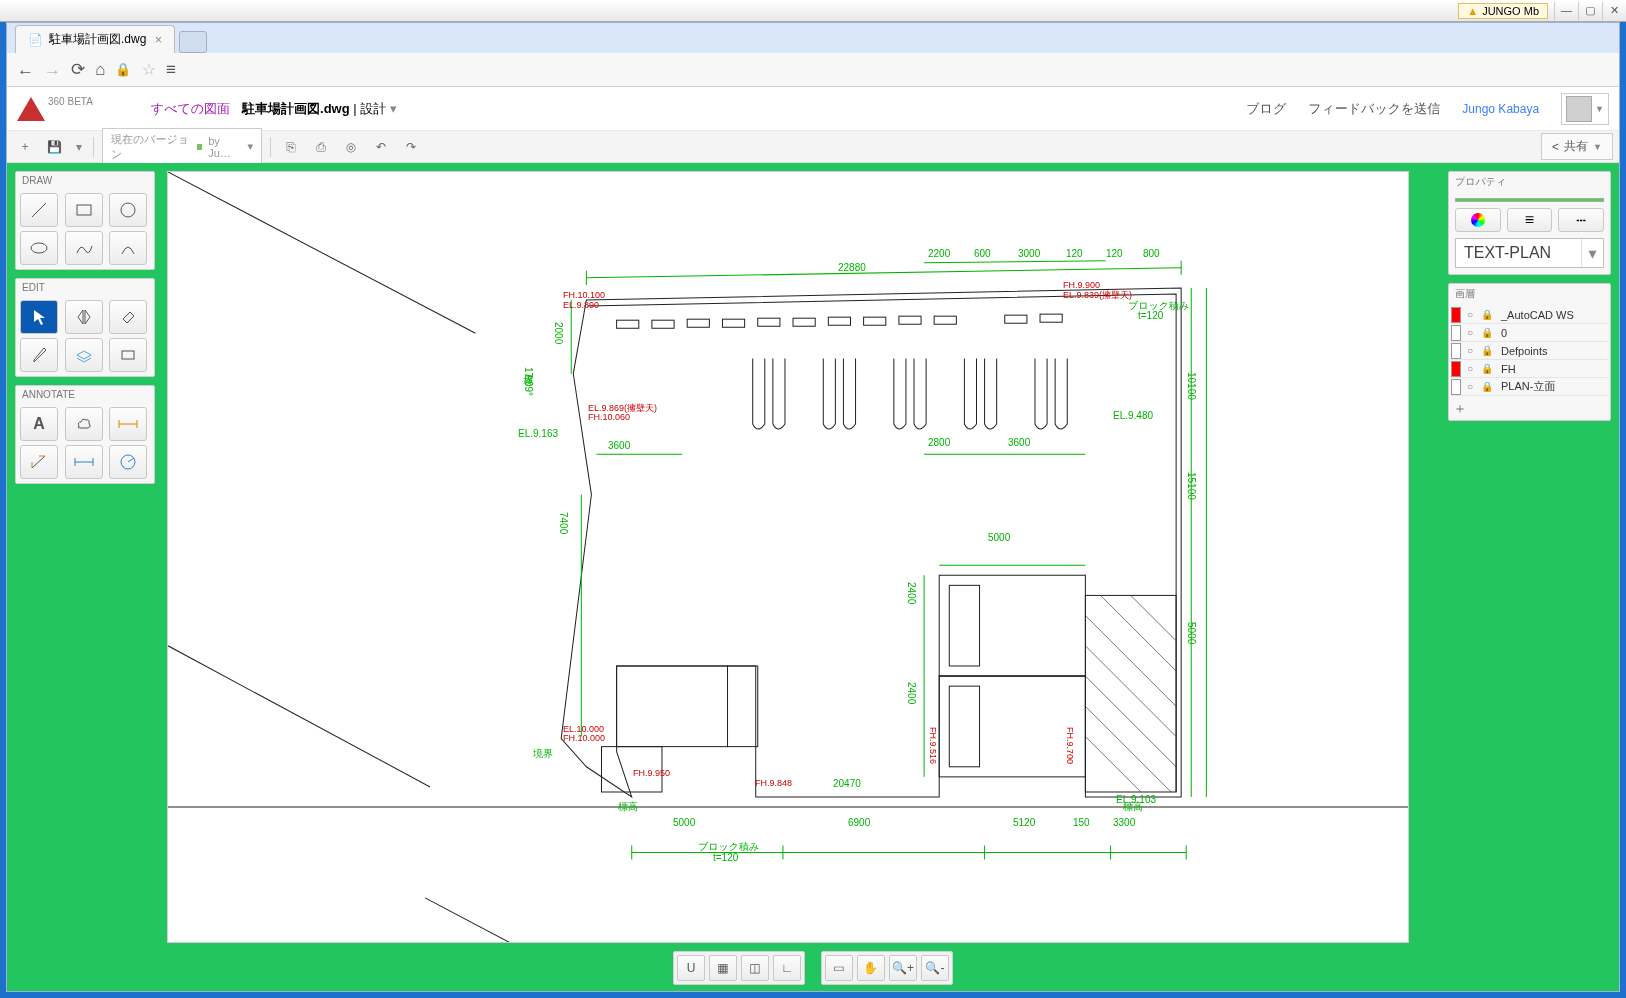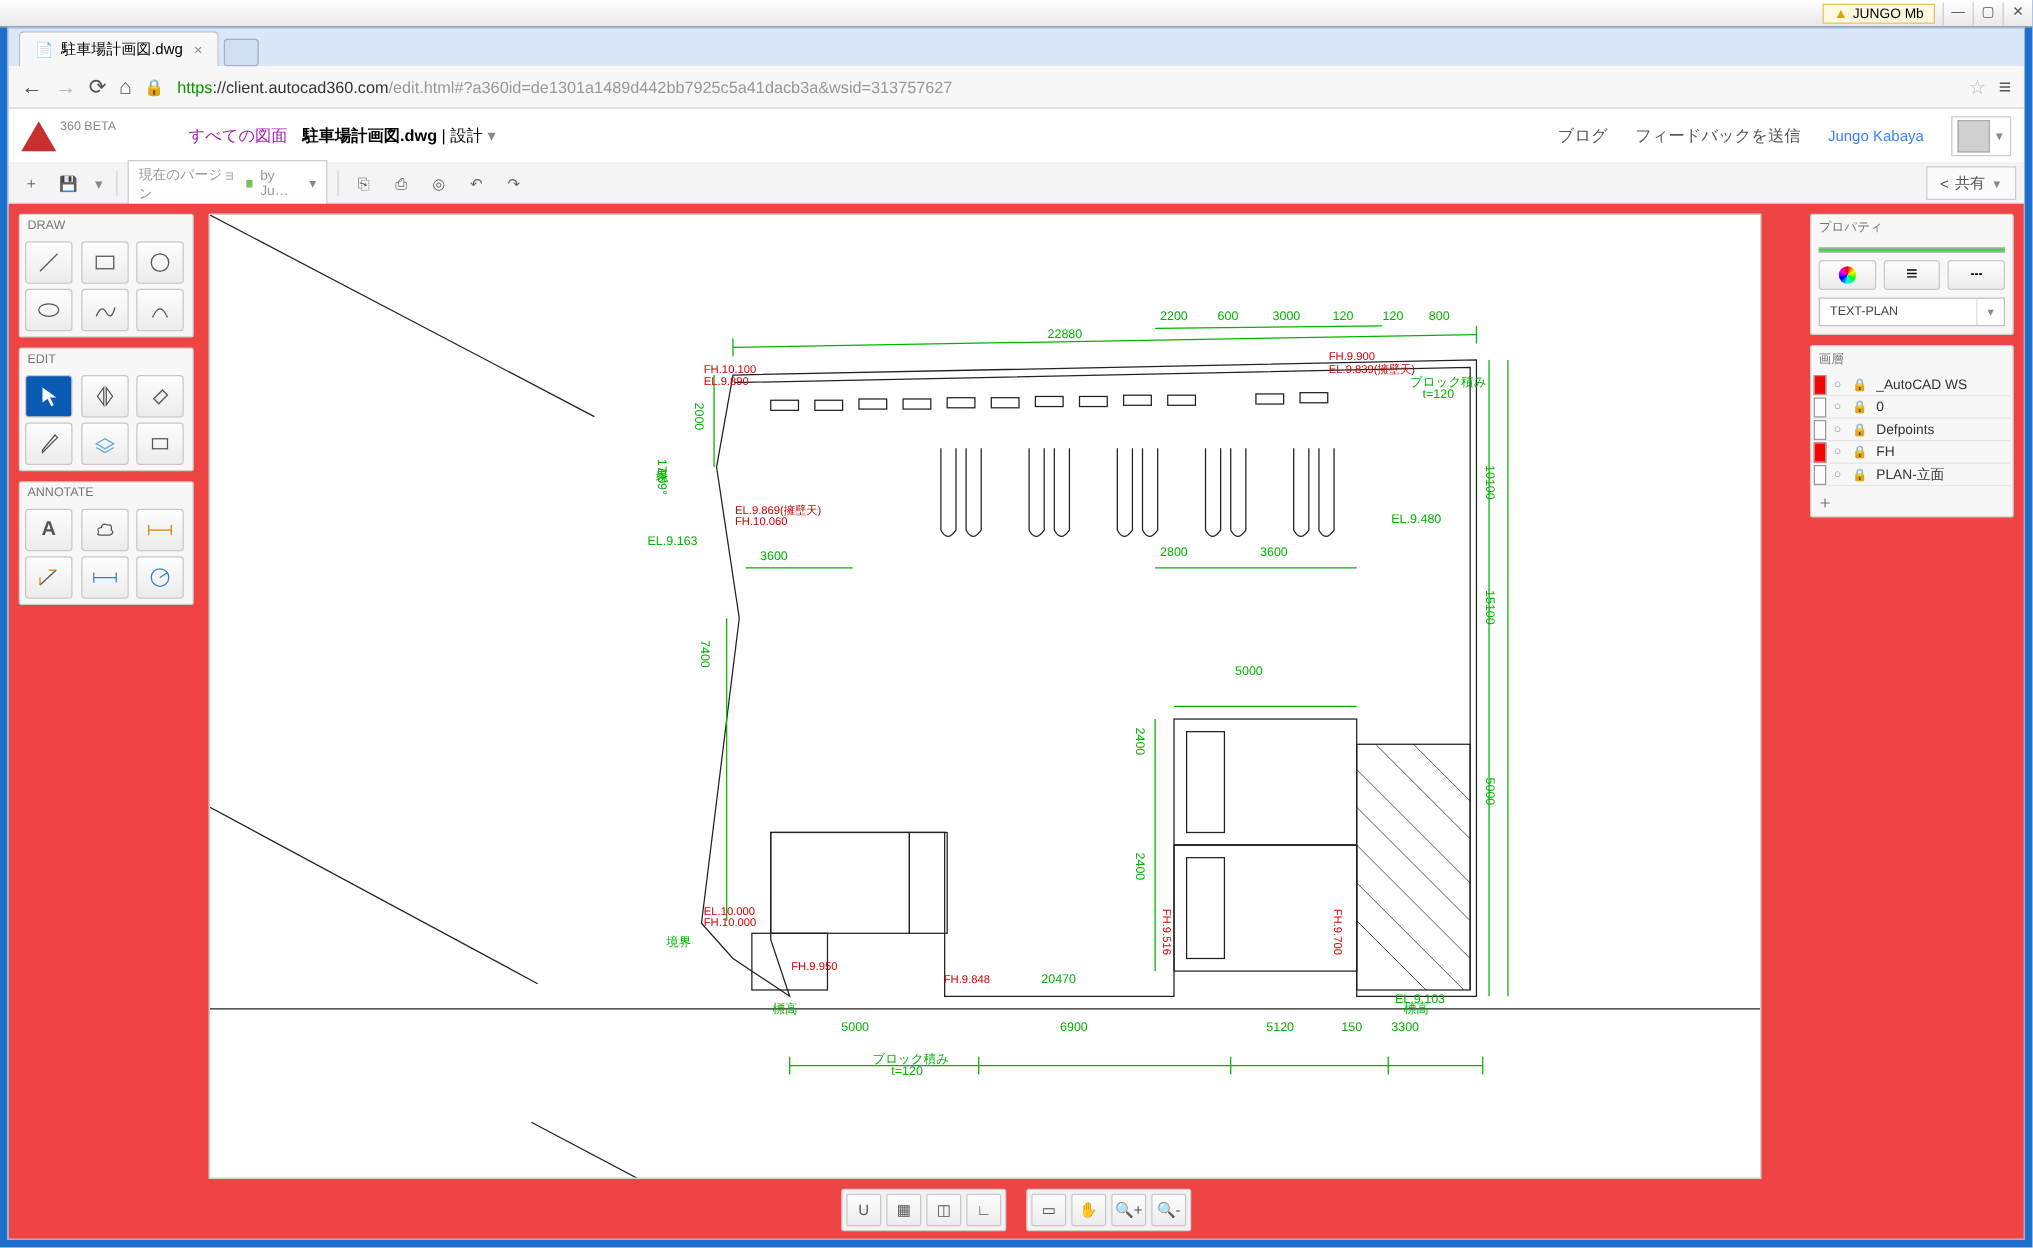--- a/index.html
+++ b/index.html
@@ -27,33 +27,33 @@
 .appheader .right { margin-left:auto; display:flex; align-items:center; gap:22px; color:#555; }
 .appheader .uname { color:#3b82f6; font-size:12px; }
 .appheader .avatar { width:26px; height:26px; background:#d0d0d0; border:1px solid #aaa; }
 .appheader .avatardd { border:1px solid #ccc; padding:2px 4px; display:flex; align-items:center; gap:3px; }
 .toolbar2 { height:32px; background:#f4f4f4; border-bottom:1px solid #ddd; display:flex; align-items:center; padding:0 6px; gap:6px; font-size:12px; }
 .toolbar2 .tbtn { width:24px; height:24px; display:flex; align-items:center; justify-content:center; color:#666; border:1px solid transparent; border-radius:2px; }
 .toolbar2 .sep { width:1px; height:20px; background:#d0d0d0; margin:0 2px; }
 .toolbar2 .version { border:1px solid #ccc; background:#fff; padding:3px 8px; font-size:11px; color:#999; display:flex; align-items:center; gap:6px; width:160px; }
 .toolbar2 .version .dot { width:6px;height:6px;background:#7ac060; }
 .sharebtn { margin-left:auto; border:1px solid #ccc; padding:4px 10px; display:flex; align-items:center; gap:5px; font-size:12px; color:#555; background:#fafafa; }
-.workspace { position:absolute; top:140px; left:0; right:0; bottom:0; background:#ef4444; }
+.workspace { position:absolute; top:140px; left:0; right:0; bottom:0; background:#22c55e; }
 .leftpanels { position:absolute; left:8px; top:8px; width:140px; display:flex; flex-direction:column; gap:8px; }
 .panel { background:#f7f7f7; border:1px solid #cfcfcf; border-radius:2px; }
 .panel .phead { font-size:10px; color:#777; padding:3px 6px; }
 .panel .pgrid { display:grid; grid-template-columns:repeat(3,1fr); padding:4px; gap:4px; }
 .tbutton { width:38px; height:34px; background:linear-gradient(#fdfdfd,#ececec); border:1px solid #c8c8c8; border-radius:3px; display:flex; align-items:center; justify-content:center; color:#555; }
 .tbutton.sel { background:#0a5ab4; color:#fff; }
 .rightpanels { position:absolute; right:8px; top:8px; width:186px; display:flex; flex-direction:column; gap:8px;padding-left:23px; }
 .propbody { padding:6px; display:flex; flex-direction:column; gap:6px; }
 .propline { height:4px; background:#4bd24b; border:1px solid #aaa; }
 .proprow { display:flex; gap:6px; }
 .pbtn { flex:1; height:24px; background:linear-gradient(#fdfdfd,#ececec); border:1px solid #c8c8c8; border-radius:3px; display:flex;align-items:center;justify-content:center; }
-.dropdown { display:flex; border:1px solid #c0c0c0; background:#fff; font-size:10px; }
+.dropdown { display:flex; border:1px solid #c0c0c0; background:#fff; font-size:16px; }
 .dropdown .ddlabel { flex:1; padding:5px 8px; color:#444; }
 .dropdown .ddarrow { width:22px; display:flex;align-items:center;justify-content:center;color:#888;border-left:1px solid #ddd; }
 .layerlist { padding:2px; font-size:11px; }
 .layerrow { display:flex; align-items:center; border-bottom:1px solid #e5e5e5; height:18px; }
 .layerrow .sw { width:10px; height:16px; }
 .layerrow .ic { width:18px; text-align:center; color:#888; font-size:10px; }
 .layerrow .nm { padding-left:4px; color:#333; }
 .addlayer { padding:2px 4px; color:#777; font-size:14px; }
 .canvas { position:absolute; left:160px; right:210px; top:8px; bottom:48px; background:#fff; border:1px solid #cfcfcf; overflow:hidden; }
 .drawing { position:absolute; inset:0; }
@@ -87,23 +87,20 @@
     </div>
     <div class="newtab"></div>
   </div>
 
   <div class="addrbar">
     <span class="navicon">←</span>
     <span class="navicon" style="color:#bbb">→</span>
     <span class="navicon">⟳</span>
     <span class="navicon">⌂</span>
     <span class="sec">🔒</span>
-    <div class="url">
-      <span class="https">https</span><span>://client.autocad360.com</span><span class="dim">/edit.html#?a360id=de1301a1489d442bb7925c5a41dacb3a&amp;wsid=313757627</span>
-    </div>
     <span class="star">☆</span>
     <span class="navicon">≡</span>
   </div>
 
   <div class="appheader">
     <div class="logo"></div>
     <div class="logotext">360 BETA</div>
     <div class="crumbs">
       <span class="crumb-link">すべての図面</span>
       <span><b>駐車場計画図.dwg</b> <span>| 設計</span> <span style="color:#888">▾</span></span>

